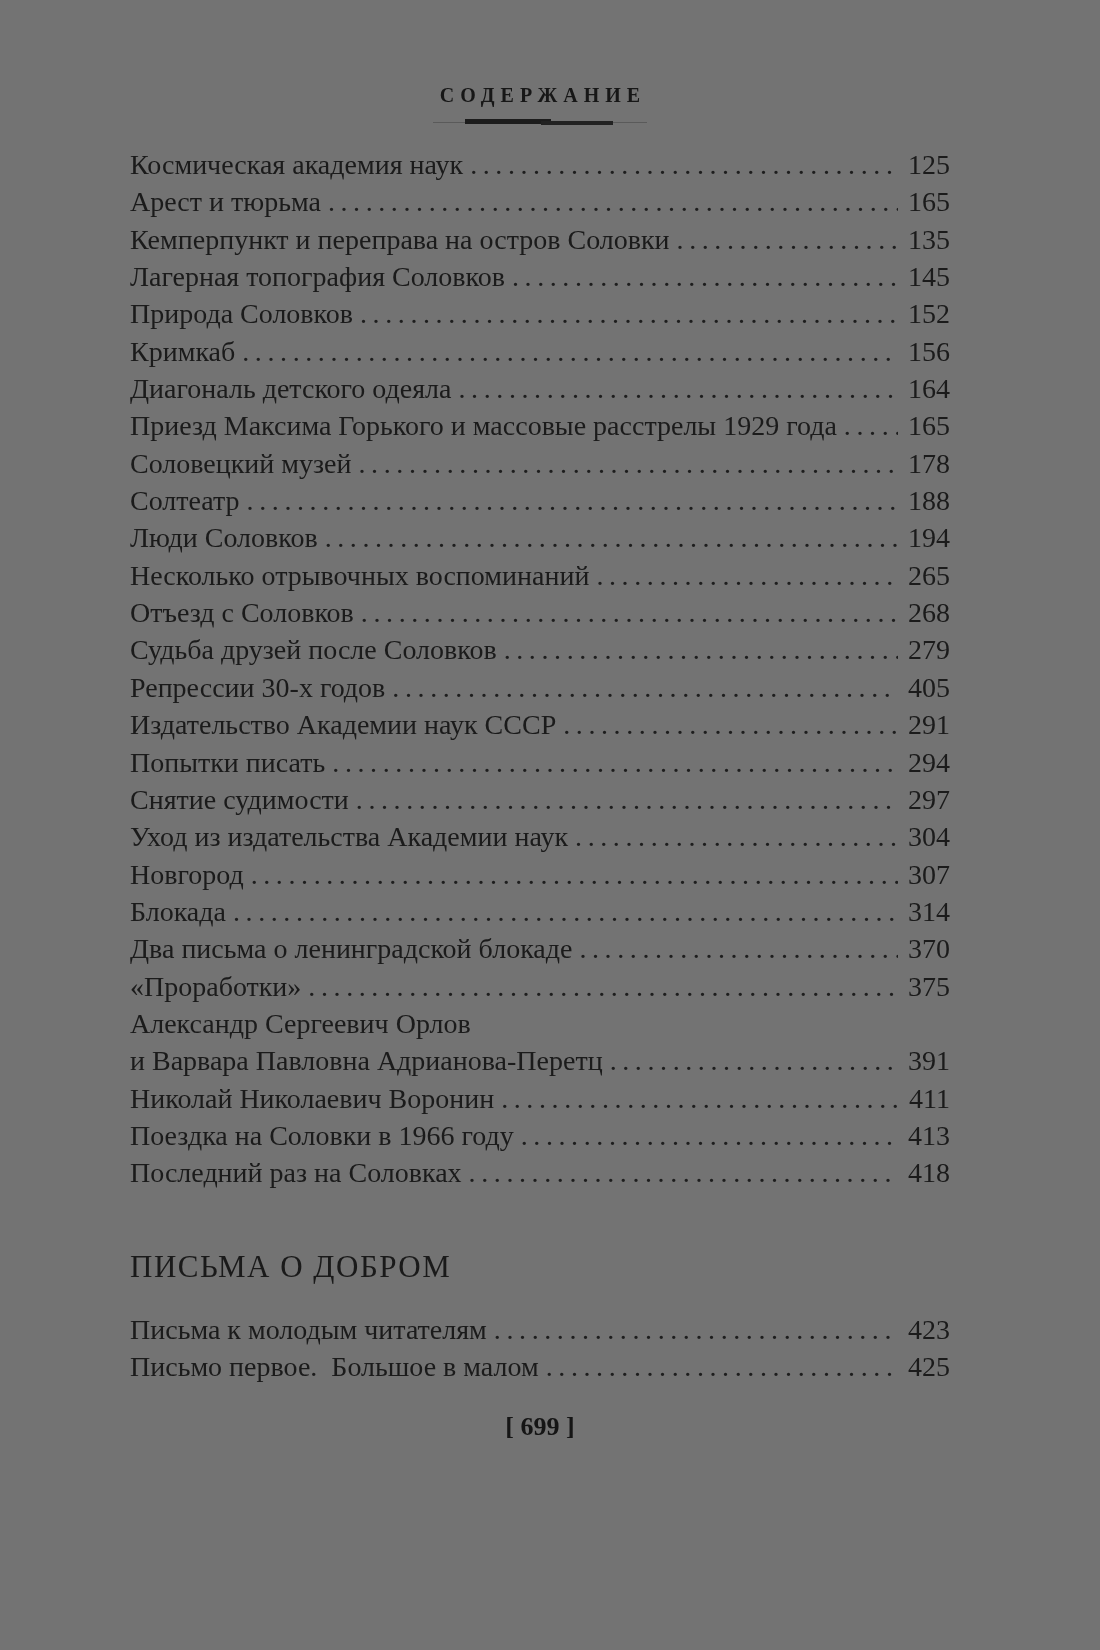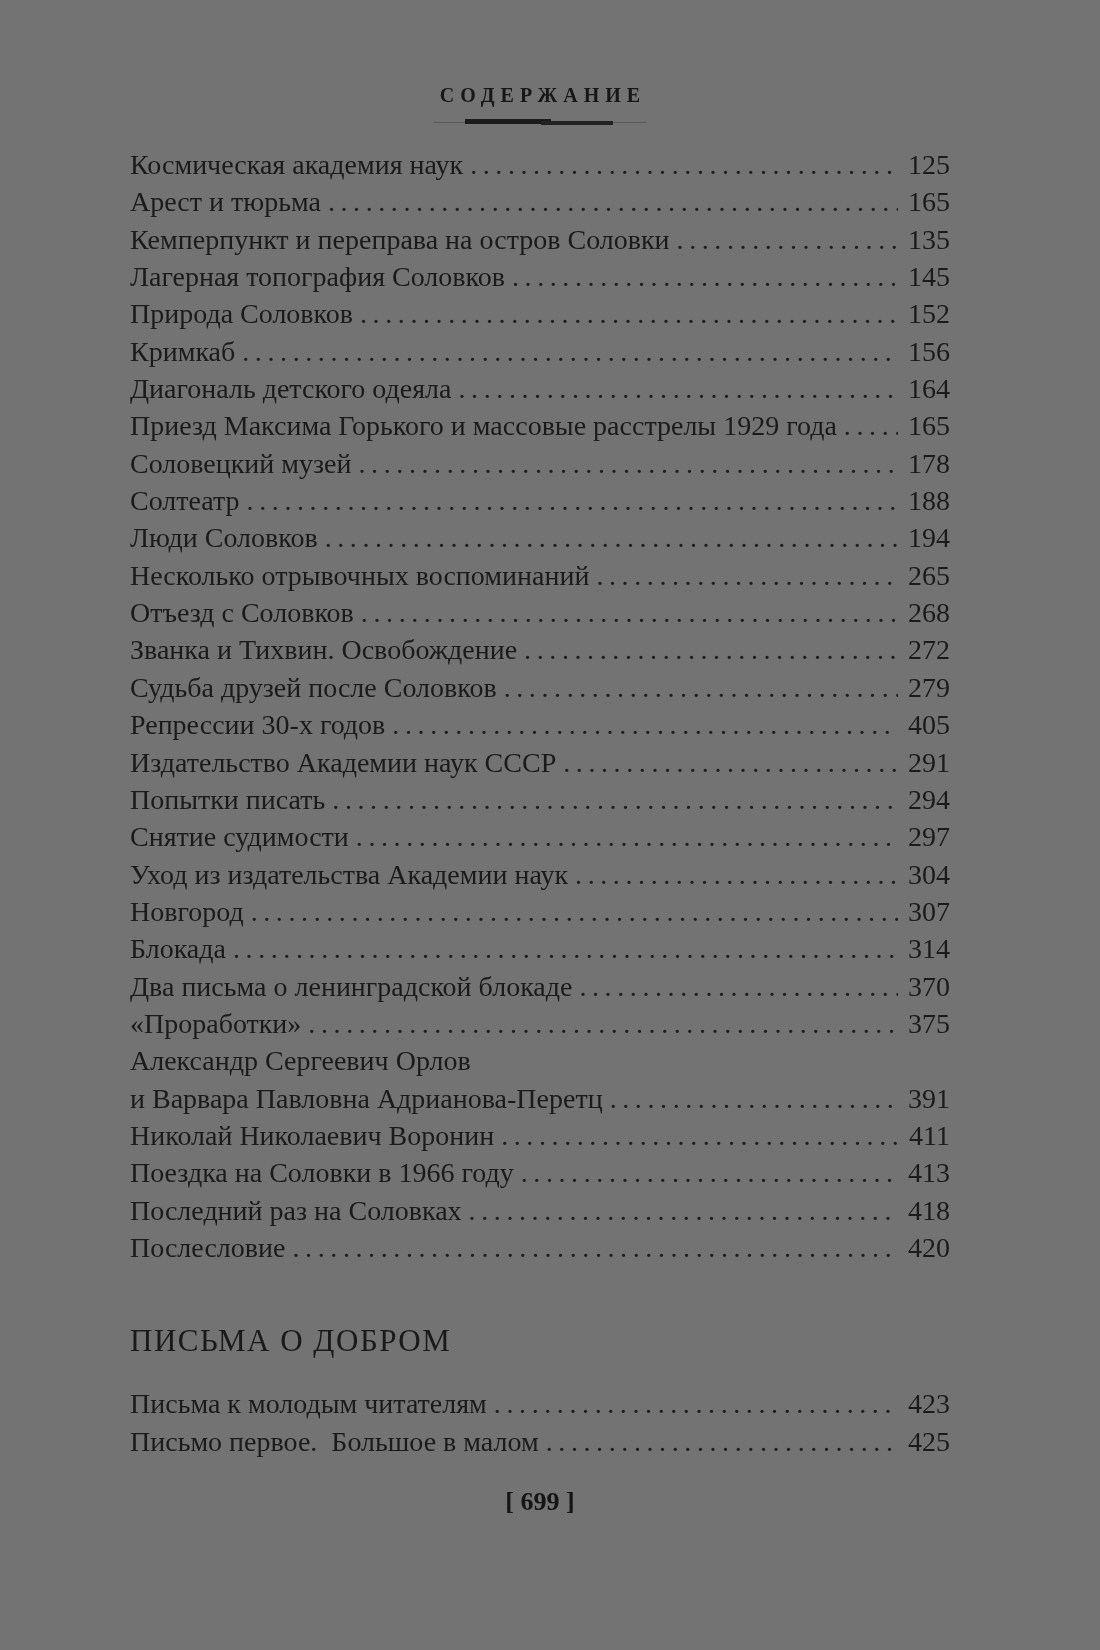--- a/index.html
+++ b/index.html
@@ -205,25 +205,20 @@
     <span class="dots"></span>
     <span class="p">265</span>
   </div>
 
   <div class="toc-row">
     <span class="t">Отъезд с Соловков</span>
     <span class="dots"></span>
     <span class="p">268</span>
   </div>
 
-  <div class="toc-row">
-    <span class="t">Званка и Тихвин. Освобождение</span>
-    <span class="dots"></span>
-    <span class="p">272</span>
-  </div>
 
   <div class="toc-row">
     <span class="t">Судьба друзей после Соловков</span>
     <span class="dots"></span>
     <span class="p">279</span>
   </div>
 
   <div class="toc-row">
     <span class="t">Репрессии 30-х годов</span>
     <span class="dots"></span>
@@ -300,25 +295,20 @@
     <span class="dots"></span>
     <span class="p">413</span>
   </div>
 
   <div class="toc-row">
     <span class="t">Последний раз на Соловках</span>
     <span class="dots"></span>
     <span class="p">418</span>
   </div>
 
-  <div class="toc-row">
-    <span class="t">Послесловие</span>
-    <span class="dots"></span>
-    <span class="p">420</span>
-  </div>
 </div>
 
     <div class="section-heading">ПИСЬМА О ДОБРОМ</div>
 
     <div class="toc second" id="toc-letters">
   <div class="toc-row">
     <span class="t">Письма к молодым читателям</span>
     <span class="dots"></span>
     <span class="p">423</span>
   </div>

